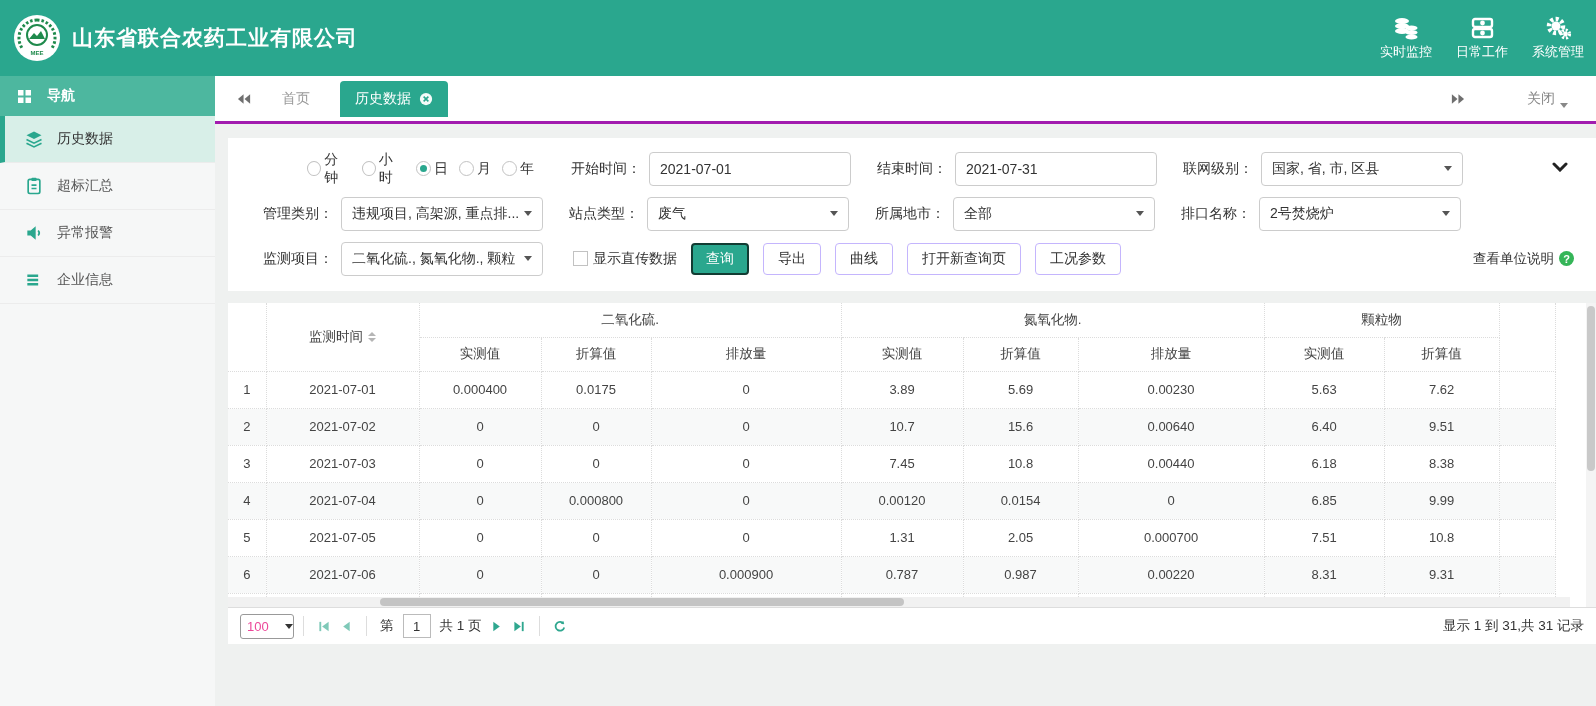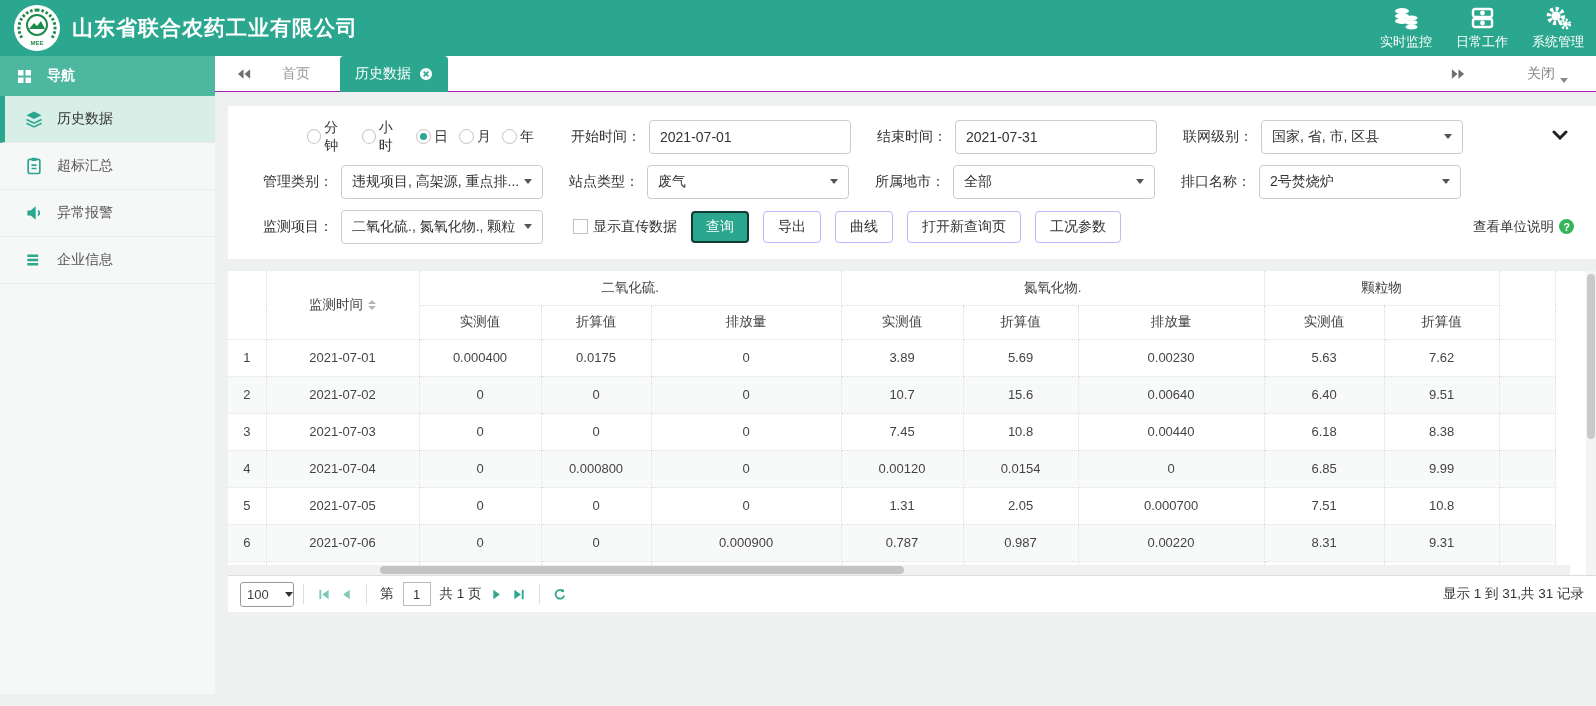--- a/index.html
+++ b/index.html
@@ -1,20 +1,20 @@
 <!DOCTYPE html>
 <html><head>
 <meta charset="utf-8">
 <style>
   * { box-sizing: border-box; margin: 0; padding: 0; }
   html,body { width:1596px; height:706px; overflow:hidden;
     font-family:"Liberation Sans","DejaVu Sans",sans-serif; background:#eff1f0; }
 
   
-  .topbar { height:56px; background:#2aa78e; display:flex; align-items:center;
+  .topbar { height:76px; background:#2aa78e; display:flex; align-items:center;
     justify-content:space-between; }
   .brand { display:flex; align-items:center; padding-left:14px; }
   .logo { width:46px; height:46px; border-radius:50%; background:#fff;
     display:flex; align-items:center; justify-content:center; flex:0 0 46px; }
   .company { color:#fff; font-size:21px; font-weight:bold; margin-left:12px; letter-spacing:1px; }
   .topnav { display:flex; height:68px; }
   .topnav-item { width:76px; height:68px; display:flex; flex-direction:column;
     align-items:center; justify-content:center; gap:3px; color:#fff; font-size:13px; cursor:pointer; }
   .topnav-item.active { background:#17866d; }
   .topnav-item svg { width:27px; height:24px; }
@@ -25,21 +25,21 @@
   .side-head { height:40px; background:#4db79f; color:#fff; font-size:14px; font-weight:bold;
     display:flex; align-items:center; gap:16px; padding-left:18px; }
   .side-item { height:47px; display:flex; align-items:center; gap:13px; padding-left:24px;
     font-size:14px; color:#555; border-bottom:1px solid #ececec; cursor:pointer; background:#f6f7f7; }
   .side-item svg { width:20px; height:20px; color:#2aa78e; flex:0 0 20px; }
   .side-item.active { background:#d8efe8; border-left:5px solid #2aa78e; padding-left:19px; color:#333; }
 
   .main { flex:1; display:flex; flex-direction:column; }
 
   
-  .tabbar { height:36px; background:#fff; border-bottom:1px solid #a21caf;
+  .tabbar { height:48px; background:#fff; border-bottom:3px solid #a21caf;
     display:flex; align-items:center; }
   .tab-scroll { color:#6f6f6f; display:flex; align-items:center; }
   .tab-scroll svg { width:15px; height:12px; }
   .tab-scroll.left { margin-left:22px; }
   .tab-scroll.right { margin-right:28px; }
   .tab-home { margin-left:30px; color:#999; font-size:14px; cursor:pointer; }
   .tab-active { margin-left:30px; height:36px; background:#2aa78e; color:#fff;
     border-radius:4px 4px 0 0; display:flex; align-items:center; gap:8px;
     padding:0 15px; font-size:14px; cursor:pointer; }
   .tab-active svg { width:14px; height:14px; }
@@ -113,21 +113,21 @@
     background:#c9c9c9; border-radius:4px; }
   .hscroll { position:absolute; left:0; bottom:0; width:1342px; height:10px; background:#f1f1f1; }
   .hscroll .thumb { position:absolute; top:1px; left:152px; width:524px; height:8px;
     background:#c4c4c4; border-radius:4px; }
 
   
   .pagebar { height:37px; border-top:1px solid #ddd; display:flex; align-items:center;
     padding:0 12px; }
   .pagesize { width:54px; height:25px; border:1px solid #999; border-radius:3px;
     display:flex; align-items:center; justify-content:space-between; padding:0 6px;
-    font-size:13px; color:#404040; cursor:pointer;gap:16px; }
+    font-size:13px; color:#ec4899; cursor:pointer;gap:16px; }
   .pagesize .sel-caret { border-top-color:#333; }
   .pg-sep { width:1px; height:20px; background:#ddd; margin:0 9px; }
   .pg-btn { display:flex; align-items:center; justify-content:center; width:22px; height:22px;
     cursor:pointer; }
   .pg-btn svg { width:14px; height:13px; }
   .pg-btn.dim { color:#7fc9b8; }
   .pg-btn.on { color:#2fa78f; }
   .pg-text { font-size:13.5px; color:#333; margin:0 4px; }
   .pageinput { width:28px; height:24px; border:1px solid #bbb; text-align:center;
     font-size:13px; color:#333; margin:0 5px; font-family:"Liberation Sans",sans-serif; }

